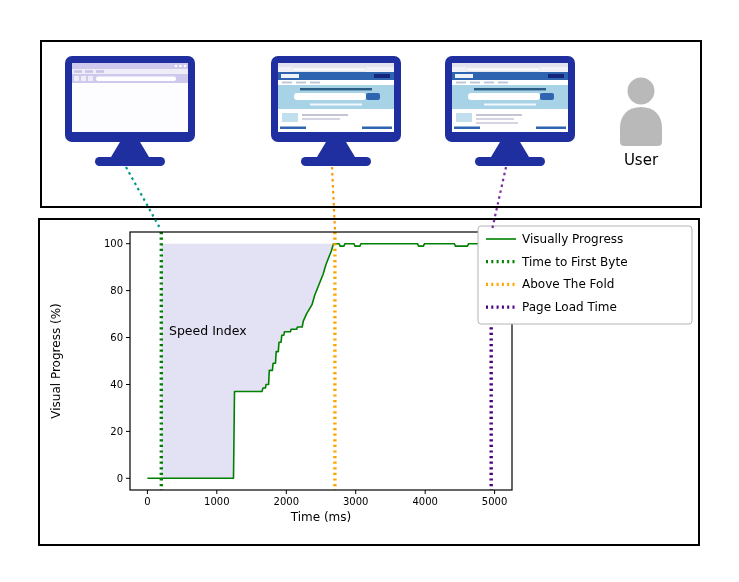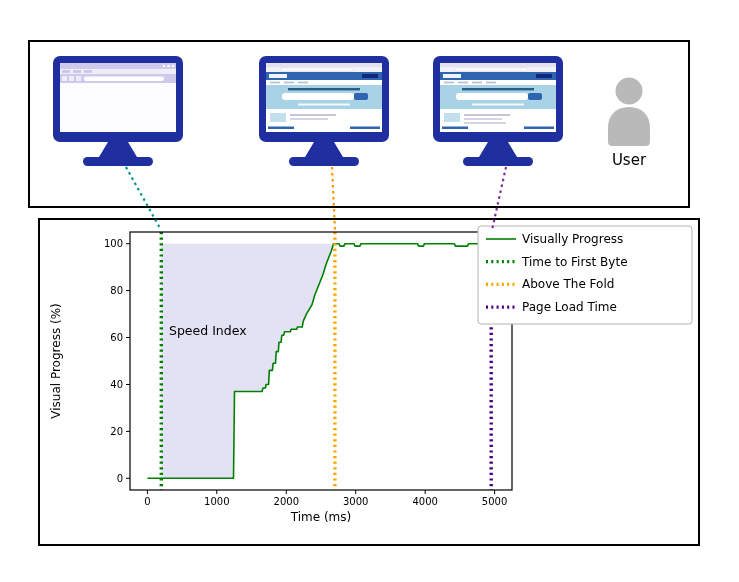--- a/index.html
+++ b/index.html
@@ -1,20 +1,20 @@
 <!DOCTYPE html>
 <html style="--monitor-blue: #1f2fa0; --page-banner-blue: #2f65b0; --hero-light-blue: #a8d2e6; --chrome-lavender: #cfc9ee; --user-gray: #b9b9b9; --ttfb-connector: #00968a; --atf-connector: #ff9800; --plt-connector: #7b2f9e;"><head>
 <meta charset="utf-8">
 <style>
   *{margin:0;padding:0;box-sizing:border-box}
   html,body{background:#fff}
   body{width:739px;height:582px;position:relative;overflow:hidden;
        font-family:"DejaVu Sans",sans-serif;color:#000}
   .panel{position:absolute;background:#fff;border:2px solid #000}
-  .top-panel{left:28px;top:40px;width:662px;height:168px}
+  .top-panel{left:40px;top:40px;width:662px;height:168px}
   .chart-panel{left:38px;top:218px;width:662px;height:328px}
   .monitor{position:absolute;width:132px;height:112px}
   .monitor svg{display:block}
   .mon-body{fill:var(--monitor-blue,#1f2fa0)}
   .chrome{fill:var(--chrome-lavender,#cfc9ee)}
   .banner{fill:var(--page-banner-blue,#2f65b0)}
   .hero{fill:var(--hero-light-blue,#a8d2e6)}
   .user-fill{fill:var(--user-gray,#b9b9b9)}
   .user{position:absolute;left:566px;top:34px;width:66px;text-align:center}
   .user-label{font-size:15px;margin-top:0;line-height:1.1}

